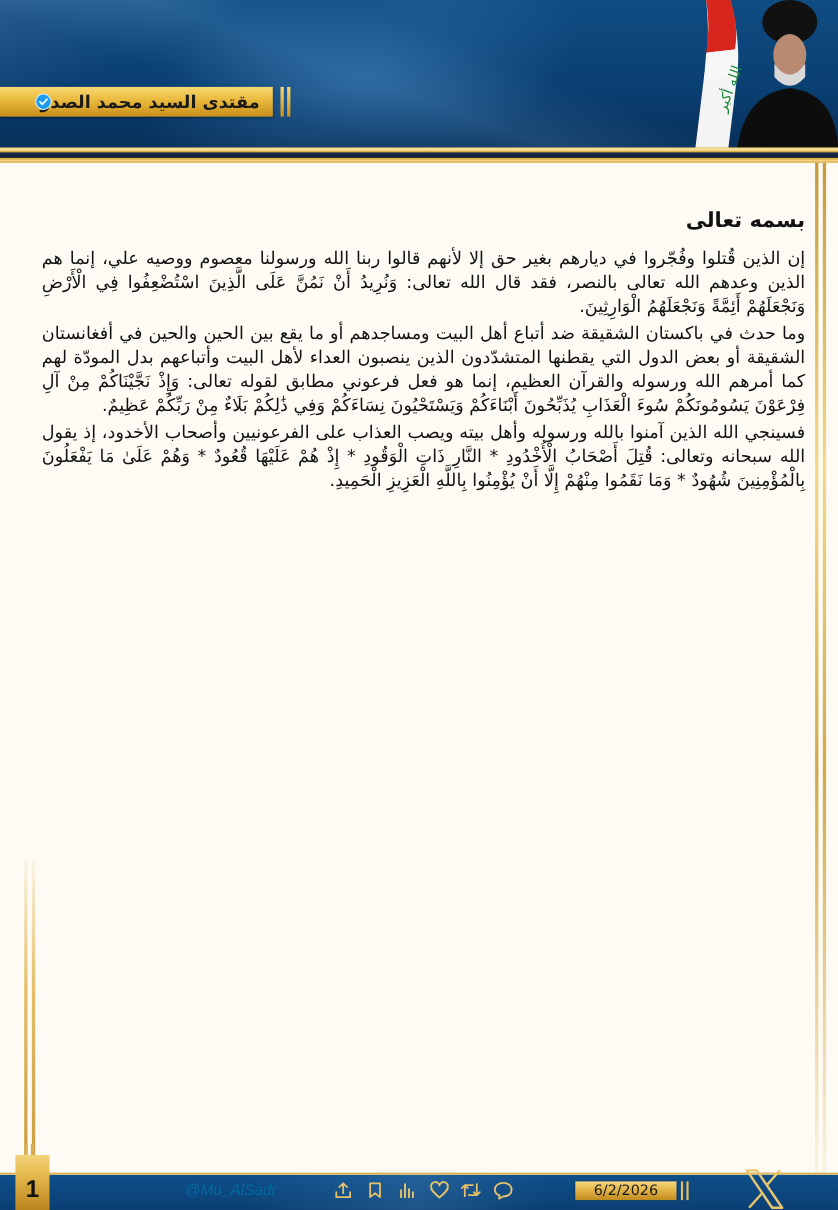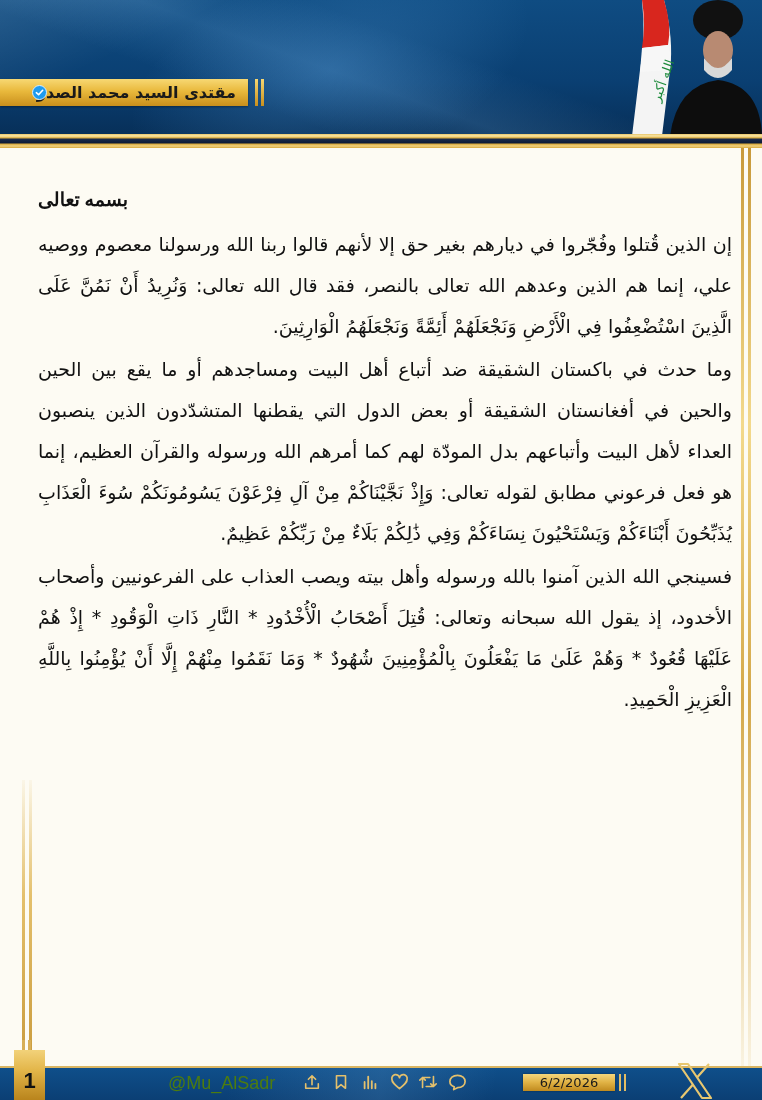--- a/index.html
+++ b/index.html
@@ -68,25 +68,25 @@
     background: linear-gradient(180deg, rgba(230,200,130,0.1) 0%, #e4c06c 40%, #c8993a 100%);
   }
 
   
   .content {
     position: absolute; left: 38px; top: 180px; width: 694px;
     direction: rtl; text-align: right; color: #111;
     font-family: "DejaVu Sans", sans-serif;
   }
   .content .title {
-    text-align: left; font-weight: bold; font-size: 19px;
-    height: 40px; line-height: 40px; margin-bottom: 4px; font-family: Liberation Serif, serif;
+    text-align: right; font-weight: bold; font-size: 19px;
+    height: 40px; line-height: 40px; margin-bottom: 4px;
   }
   .content p {
-    font-size: 19px; line-height: 41px; text-align: justify;
+    font-size: 16px; line-height: 22px; text-align: justify;
     text-align-last: right; margin-bottom: 2px;
   }
   .content p.last-para { text-align: right; }
 
   
   .footer {
     position: absolute; left: 0; top: 1066px; width: 762px; height: 34px;
     background:
       linear-gradient(100deg, rgba(255,255,255,0) 30%, rgba(120,180,230,0.18) 50%, rgba(255,255,255,0) 65%),
       linear-gradient(180deg, #0f4f8a 0%, #0b3f74 100%);
@@ -98,21 +98,21 @@
     display: flex; align-items: center; justify-content: center;
     font-size: 22px; font-weight: bold; color: #111;
     font-family: "Liberation Sans", sans-serif; padding-top: 12px;
   }
   .page-num-stems { position: absolute; left: 22px; top: 1040px; width: 10px; height: 12px; }
   .page-num-stems span {
     position: absolute; top: 0; width: 3px; height: 12px; background: #d7ae56;
   }
   .handle {
     position: absolute; left: 168px; top: 1073px;
-    font-family: "Liberation Sans", sans-serif; font-size: 18px; color: #4d7c0f;
+    font-family: "Liberation Sans", sans-serif; font-size: 14px; color: #0369a1; font-style: italic;
   }
   .icon-row {
     position: absolute; left: 302px; top: 1072px; height: 20px;
     display: flex; align-items: center; gap: 9px;
   }
   .icon-row .ic { width: 20px; height: 20px; display: flex; align-items: center; justify-content: center; }
   .date-badge {
     position: absolute; left: 523px; top: 1074px; width: 92px; height: 17px;
     background: linear-gradient(180deg, #f4d67c 0%, #e0b244 50%, #c08a1e 100%);
     display: flex; align-items: center; justify-content: center;

